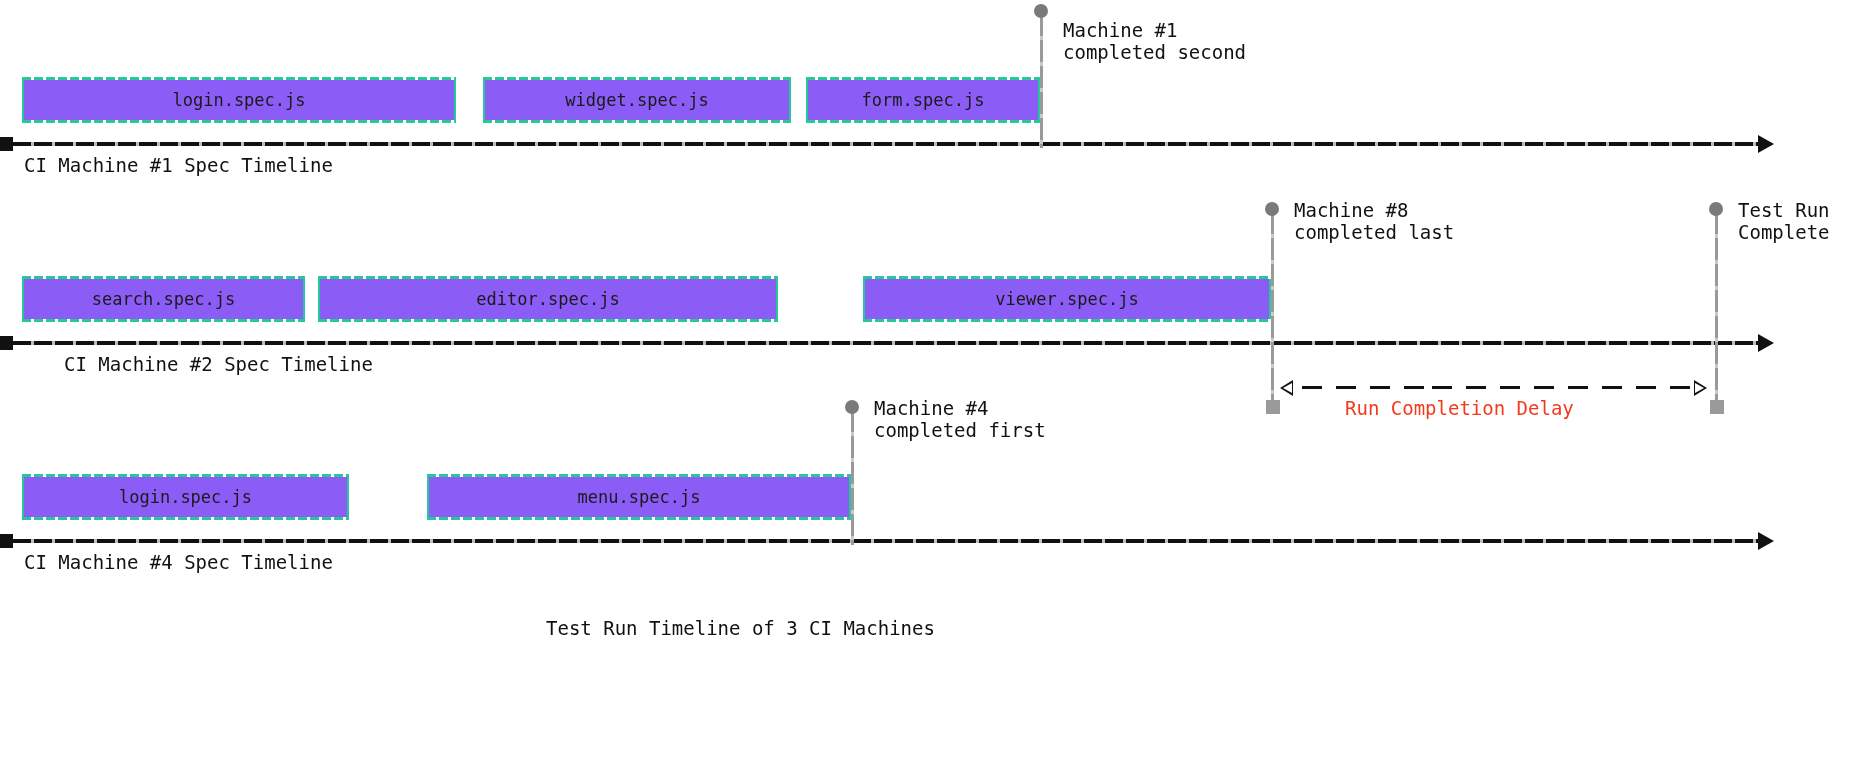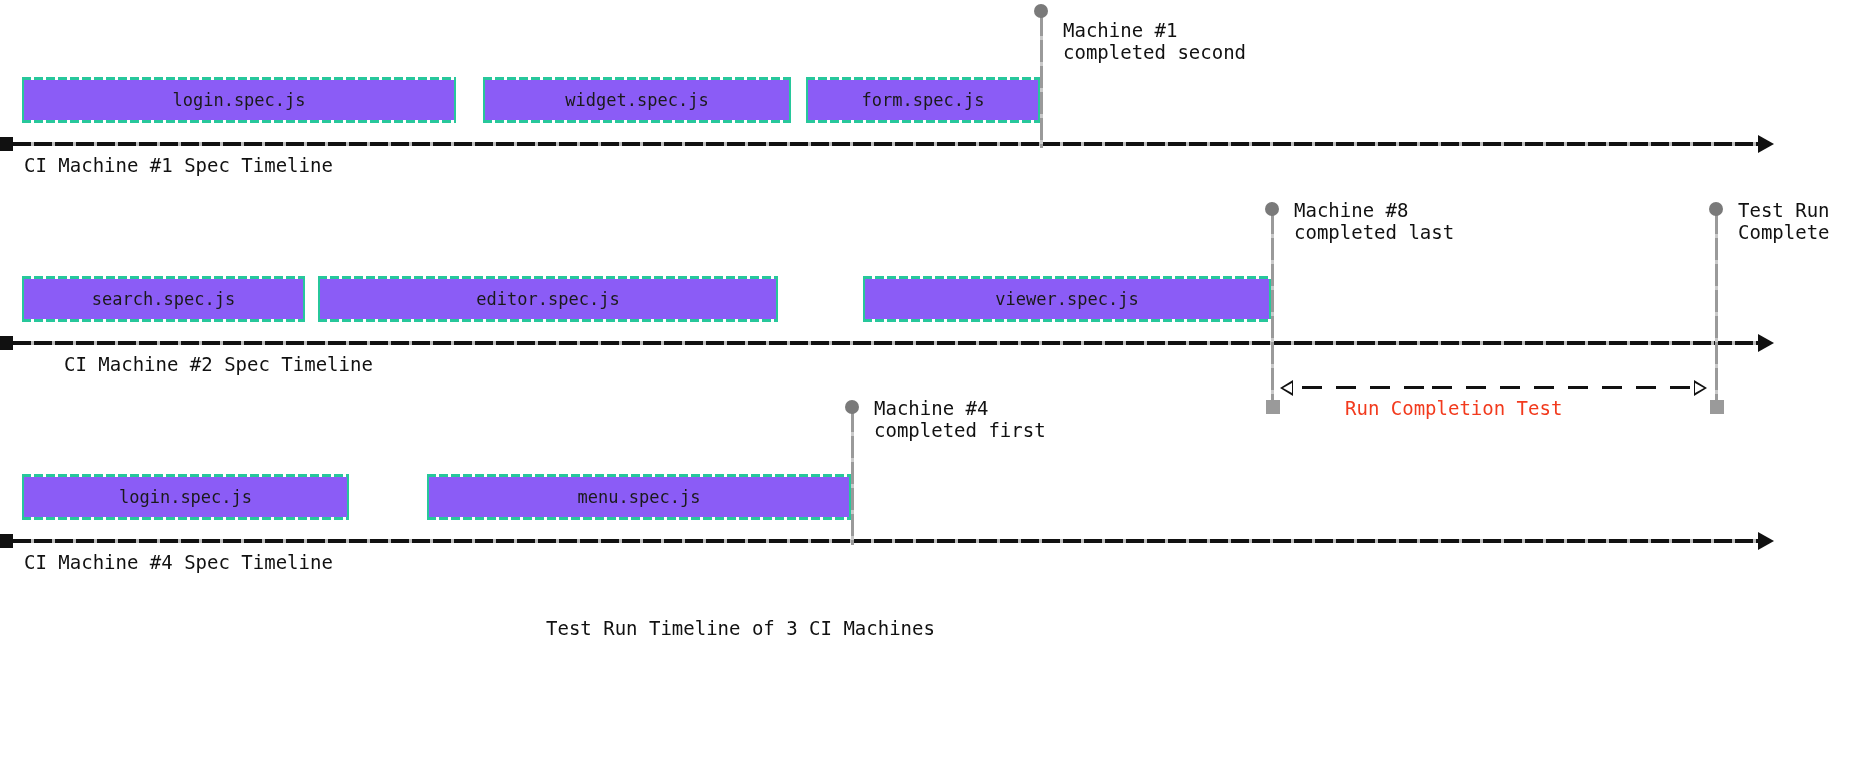--- a/index.html
+++ b/index.html
@@ -207,21 +207,21 @@
   <div class="delay-sq" style="left:1266px;top:400px;"></div>
   <div class="delay-sq" style="left:1710px;top:400px;"></div>
   <div class="tri-left" style="left:1280px;top:380px;">
       <i></i>
     </div>
   <div class="delay-bar" style="left:1302px;top:386px;width:130px;"></div>
   <div class="delay-bar" style="left:1432px;top:386px;width:262px;"></div>
   <div class="tri-right" style="left:1694px;top:380px;">
       <i></i>
     </div>
-  <div class="delay-label" style="left:1345px;top:397px;">Run Completion Test</div>
+  <div class="delay-label" style="left:1345px;top:397px;">Run Completion Delay</div>
 
   <div class="spec-box" style="left:22px;top:475px;width:327px;height:44px;">
     <span>login.spec.js</span>
   </div>
   <div class="spec-box" style="left:427px;top:475px;width:424px;height:44px;">
     <span>menu.spec.js</span>
   </div>
 
   <div class="axis-start" style="left:0px;top:534px;"></div>
   <div class="axis-line" style="left:13px;top:539px;width:1745px;"></div>

